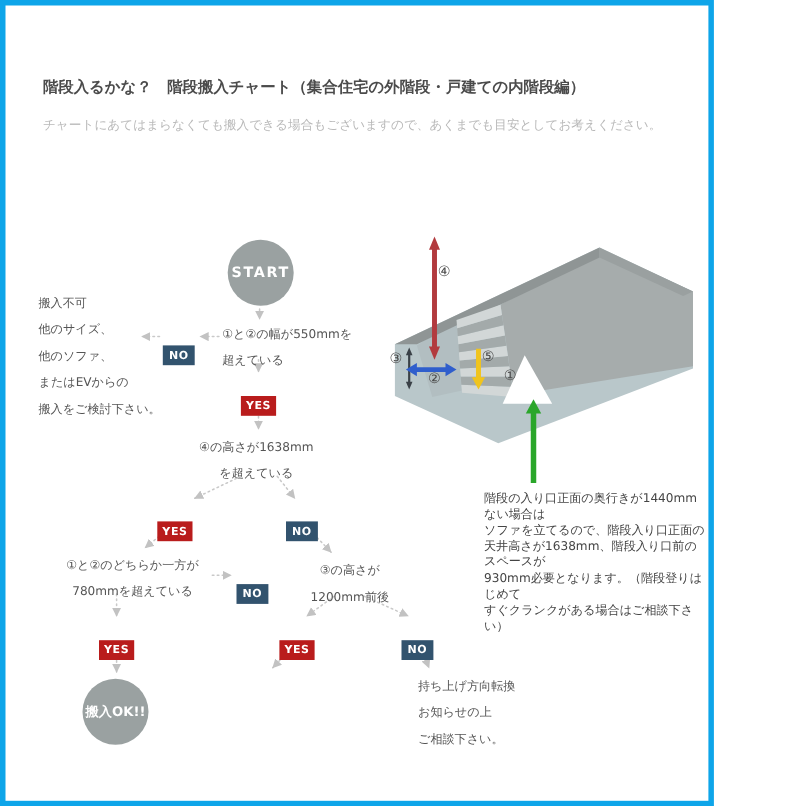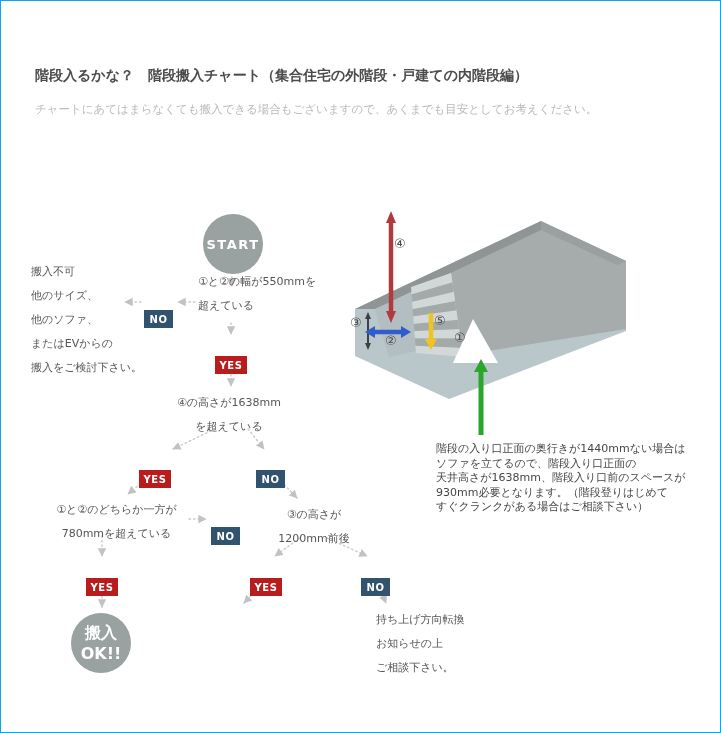--- a/index.html
+++ b/index.html
@@ -1,27 +1,27 @@
 <!DOCTYPE html>
 <html><head>
 <meta charset="utf-8">
 <style>
   html,body{margin:0;padding:0;background:#fff;}
   body{font-family:"DejaVu Sans",sans-serif;}
-  .canvas{position:relative;width:721px;height:733px;background:#ffffff;
-          border:1px solid #0ea5e9;box-sizing:border-box;overflow:hidden;}
+  .canvas{position:relative;width:649px;height:733px;background:#ffffff;
+          border:5px solid #0ea5e9;box-sizing:border-box;overflow:hidden;}
   .abs{position:absolute;}
   .title{left:34px;top:66px;font-size:14px;font-weight:bold;color:#4b4b4b;white-space:pre;}
   .subtitle{left:34px;top:101px;font-size:11.5px;color:#b9b9b9;white-space:pre;}
   .circle{width:60px;height:60px;border-radius:50%;background:#9aa1a1;color:#fff;
           display:flex;align-items:center;justify-content:center;font-weight:bold;text-align:center;}
   .start{left:202px;top:213px;font-size:13px;letter-spacing:1.5px;}
-  .ok{left:70px;top:612px;font-size:16px;}
+  .ok{left:70px;top:612px;font-size:12px;}
   .qtext{font-size:11px;color:#555;line-height:24px;white-space:pre-line;}
-  .q1{left:197px;top:269px;}
+  .q1{left:197px;top:287px;}
   .fail{left:30px;top:259px;}
   .q2{left:172px;top:390px;width:112px;text-align:center;}
   .q3{left:45px;top:497px;width:141px;text-align:center;}
   .q4{left:275px;top:502px;width:76px;text-align:center;}
   .lift{left:185px;top:607px;}
   .consult{left:375px;top:607px;}
   .stairnote{left:435px;top:441px;font-size:11px;color:#454545;line-height:14.6px;white-space:pre-line;}
   .badge{height:18px;display:flex;align-items:center;justify-content:center;color:#fff;
          font-size:10px;font-weight:bold;letter-spacing:.5px;margin-top:17px;}
   .badge.no{background:#32536e;width:29px;}

